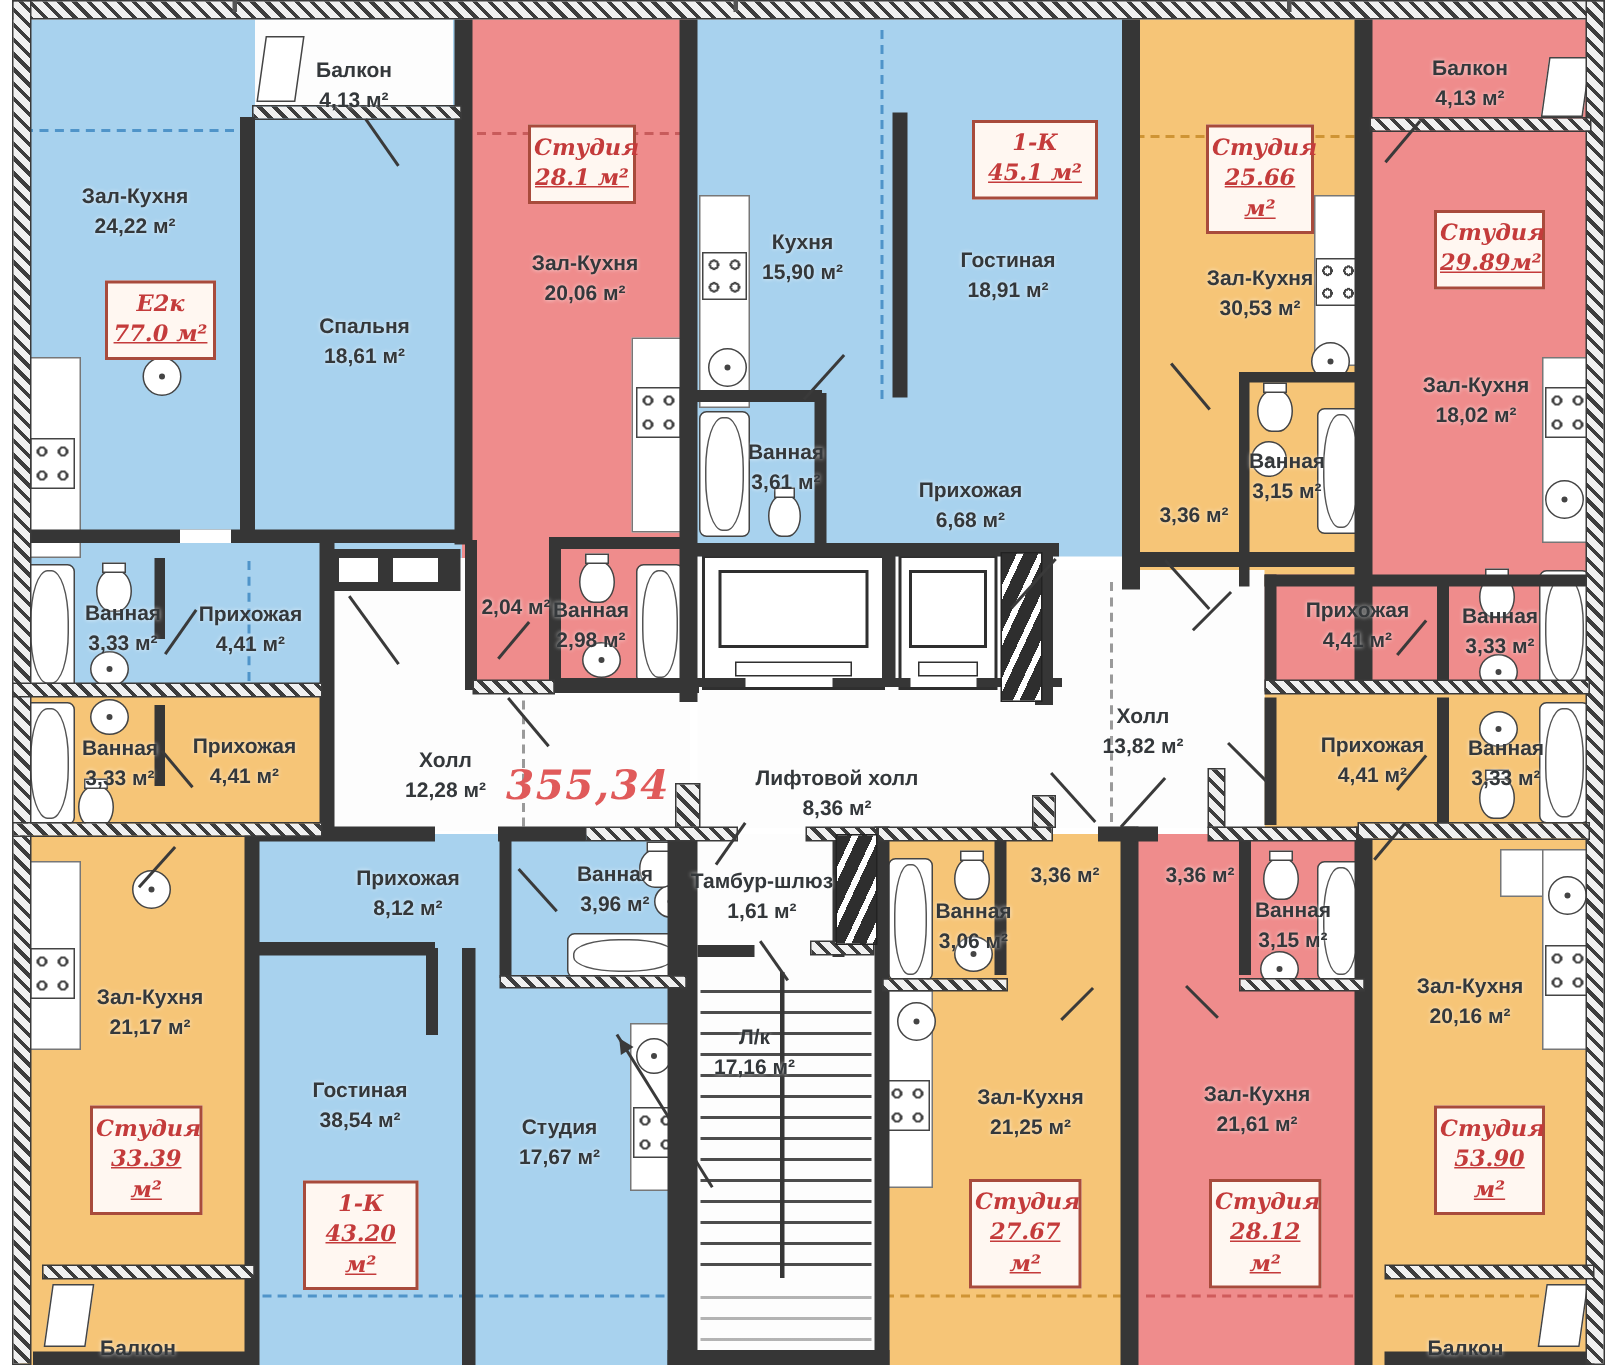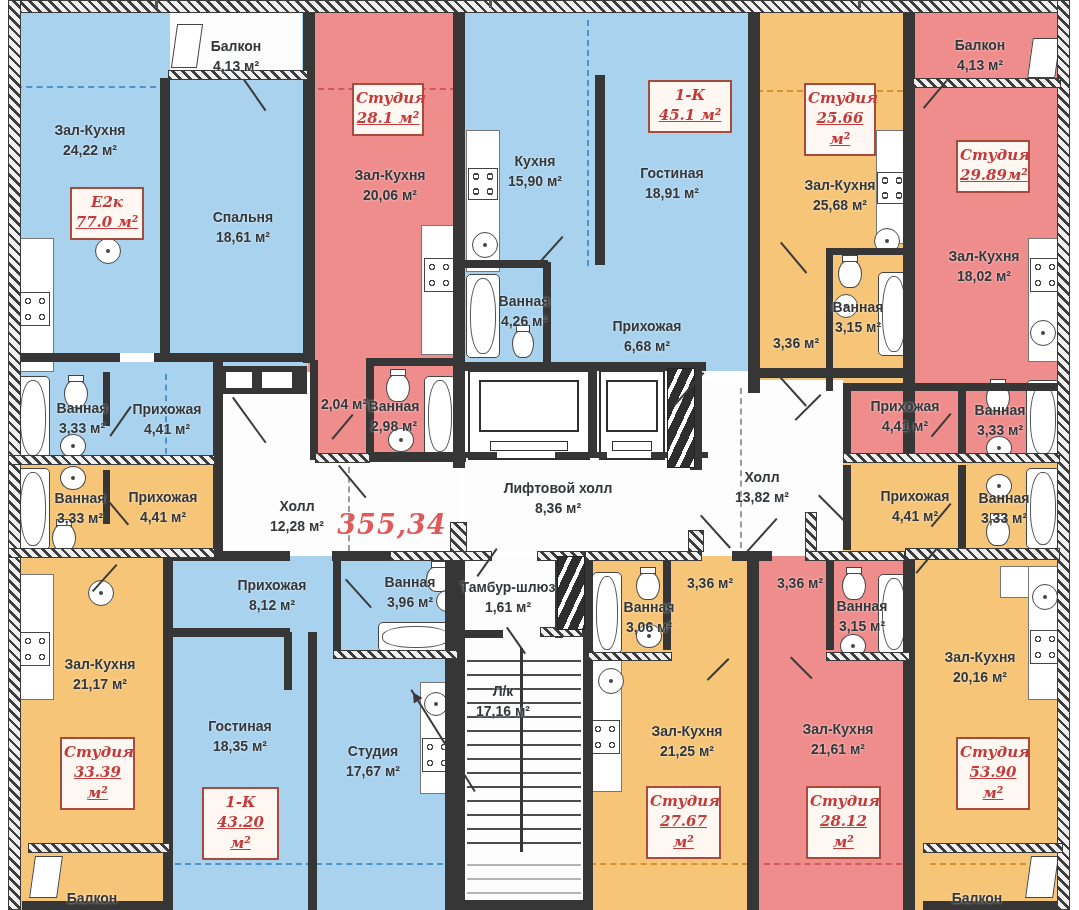--- a/index.html
+++ b/index.html
@@ -318,29 +318,29 @@
   <div class="lbl" style="left:535px;top:172px">
       <div>Кухня</div>
       <div>15,90 м²</div>
     </div>
   <div class="lbl" style="left:672px;top:184px">
       <div>Гостиная</div>
       <div>18,91 м²</div>
     </div>
   <div class="lbl" style="left:524px;top:312px">
       <div>Ванная</div>
-      <div>4,26 м²</div>
+      <div>3,61 м²</div>
     </div>
   <div class="lbl" style="left:647px;top:337px">
       <div>Прихожая</div>
       <div>6,68 м²</div>
     </div>
   <div class="lbl" style="left:840px;top:196px">
       <div>Зал-Кухня</div>
-      <div>25,68 м²</div>
+      <div>30,53 м²</div>
     </div>
   <div class="lbl" style="left:796px;top:344px">
       <div></div>
       <div>3,36 м²</div>
     </div>
   <div class="lbl" style="left:858px;top:318px">
       <div>Ванная</div>
       <div>3,15 м²</div>
     </div>
   <div class="lbl" style="left:980px;top:56px">
@@ -356,21 +356,21 @@
       <div>4,41 м²</div>
     </div>
   <div class="lbl" style="left:1000px;top:421px">
       <div>Ванная</div>
       <div>3,33 м²</div>
     </div>
   <div class="lbl" style="left:297px;top:517px">
       <div>Холл</div>
       <div>12,28 м²</div>
     </div>
-  <div class="lbl" style="left:558px;top:499px">
+  <div class="lbl" style="left:558px;top:529px">
       <div>Лифтовой холл</div>
       <div>8,36 м²</div>
     </div>
   <div class="lbl" style="left:762px;top:488px">
       <div>Холл</div>
       <div>13,82 м²</div>
     </div>
   <div class="lbl" style="left:508px;top:598px">
       <div>Тамбур-шлюз</div>
       <div>1,61 м²</div>
@@ -394,21 +394,21 @@
   <div class="lbl" style="left:92px;top:899px">
       <div>Балкон</div>
       <div></div>
     </div>
   <div class="lbl" style="left:272px;top:596px">
       <div>Прихожая</div>
       <div>8,12 м²</div>
     </div>
   <div class="lbl" style="left:240px;top:737px">
       <div>Гостиная</div>
-      <div>18,35 м²</div>
+      <div>38,54 м²</div>
     </div>
   <div class="lbl" style="left:410px;top:593px">
       <div>Ванная</div>
       <div>3,96 м²</div>
     </div>
   <div class="lbl" style="left:373px;top:762px">
       <div>Студия</div>
       <div>17,67 м²</div>
     </div>
   <div class="lbl" style="left:710px;top:584px">

